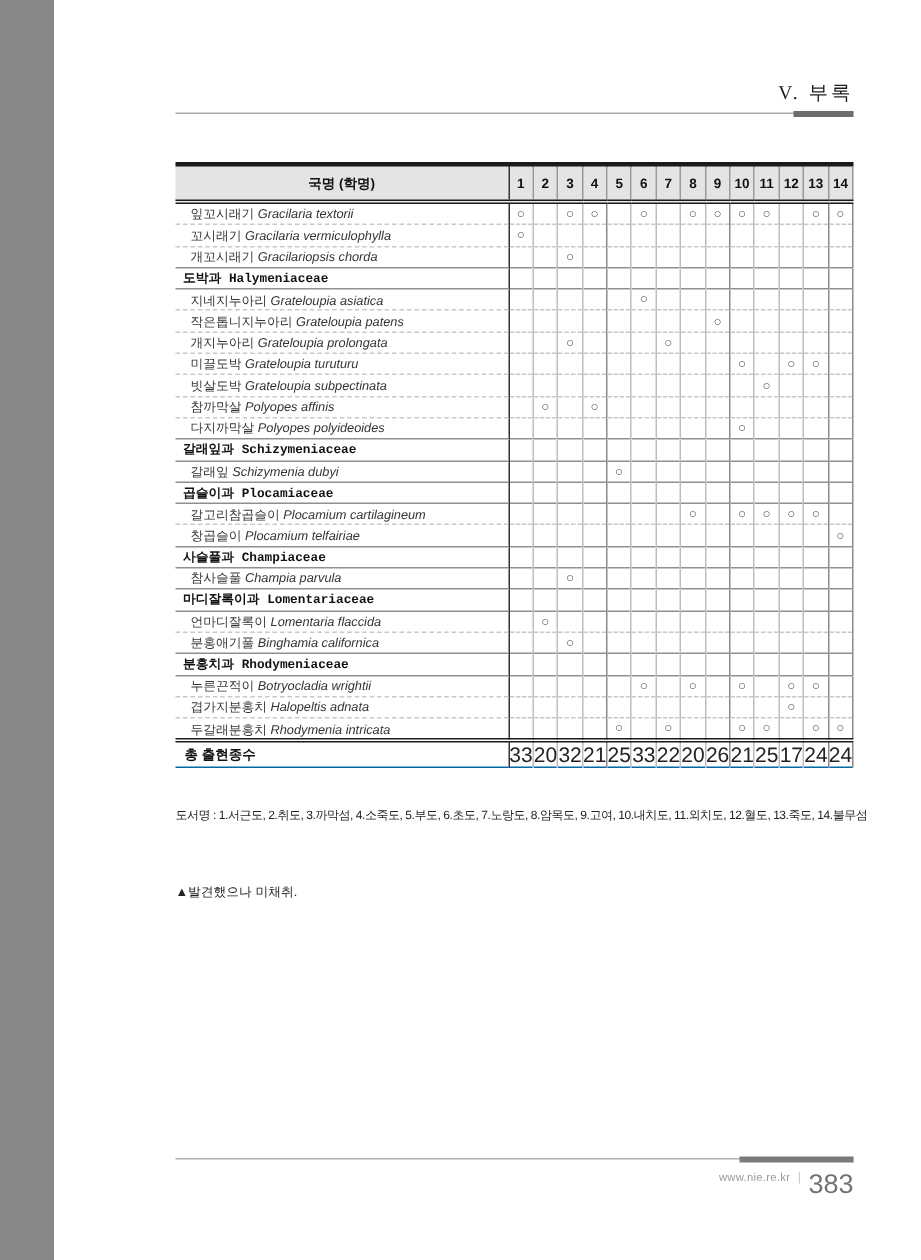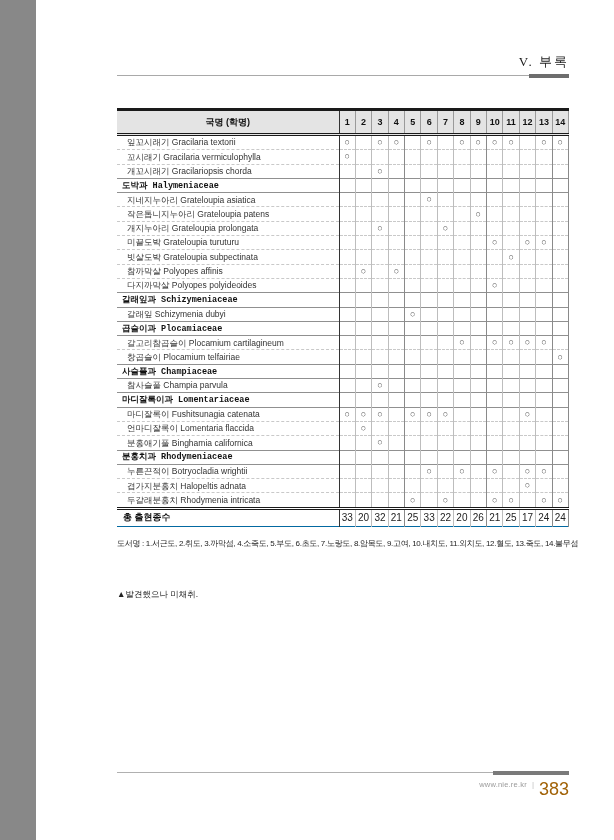--- a/index.html
+++ b/index.html
@@ -41,29 +41,29 @@
   thead th.site{border-left:1px solid #9a9a9a;}
   thead th.first-site{border-left:1px solid #333;}
   thead th.last{border-right:1px solid #9a9a9a;}
   tbody td{
     height:13.3px;padding:0;font-size:8.5px;line-height:1;
     text-align:center;color:#333;vertical-align:middle;
   }
   tbody td.name{text-align:left;padding-left:10px;white-space:nowrap;overflow:hidden;}
   tr.family td.name{padding-left:5px;font-weight:bold;color:#111;}
   tr.family td.name .lat{font-weight:bold;font-style:normal;font-family:Liberation Mono, monospace;}
-  .lat{}
+  .lat{font-style:italic;}
   td.site{border-left:1px solid #bdbdbd;font-size:9px;color:#555;}
   td.first-site{border-left:1px solid #333;}
   td.heavy{border-left:1px solid #8a8a8a;}
   td.last{border-right:1px solid #8a8a8a;}
   tr.species{border-top:1px dashed #c9c9c9;}
   tr.family{border-top:1px solid #909090;border-bottom:1px solid #909090;}
   tr.total{border-top:3px double #1a1a1a;border-bottom:1px solid #0369a1;}
-  tr.total td{height:16px;font-size:10px;color:#222;}
+  tr.total td{height:16px;font-size:14px;color:#222;}
   tr.total td.name{font-weight:bold;padding-left:6px;font-size:9px;color:#111;}
   
   .note-islands{
     position:absolute;top:538px;left:81px;width:470px;
     font-size:8px;letter-spacing:-0.3px;color:#222;white-space:nowrap;
   }
   .note-legend{
     position:absolute;top:589px;left:81px;
     font-size:8.5px;color:#222;
   }
@@ -73,21 +73,21 @@
   }
   .footer-rule .rule-accent{
     position:absolute;right:0;top:-1.5px;width:76px;height:4px;background:#7a7a7a;
   }
   .footer-text{
     position:absolute;top:780px;right:81px;
     display:flex;align-items:flex-start;gap:5px;
   }
   .footer-site{font-size:7.5px;color:#9a9a9a;letter-spacing:0.2px;}
   .footer-sep{font-size:8px;color:#c0c0c0;}
-  .footer-page{font-size:18px;color:#a16207;line-height:1;}
+  .footer-page{font-size:18px;color:#737373;line-height:1;}
 </style>
 </head>
 <body>
 
 <div class="page">
 
   <div class="section-label">V. 부록</div>
   <div class="header-rule">
     <span class="rule-accent"></span>
   </div>
@@ -448,37 +448,20 @@
             <td class="site"></td>
             <td class="site"></td>
             <td class="site"></td>
             <td class="site heavy"></td>
             <td class="site"></td>
             <td class="site"></td>
             <td class="site"></td>
             <td class="site heavy last"></td>
           </tr>
           <tr class="species">
-            <td class="name"><span class="kr">마디잘록이</span><span class="lat"> Fushitsunagia catenata</span></td>
-            <td class="site first-site">○</td>
-            <td class="site">○</td>
-            <td class="site">○</td>
-            <td class="site"></td>
-            <td class="site heavy">○</td>
-            <td class="site">○</td>
-            <td class="site">○</td>
-            <td class="site"></td>
-            <td class="site"></td>
-            <td class="site heavy"></td>
-            <td class="site"></td>
-            <td class="site">○</td>
-            <td class="site"></td>
-            <td class="site heavy last"></td>
-          </tr>
-          <tr class="species">
             <td class="name"><span class="kr">언마디잘록이</span><span class="lat"> Lomentaria flaccida</span></td>
             <td class="site first-site"></td>
             <td class="site">○</td>
             <td class="site"></td>
             <td class="site"></td>
             <td class="site heavy"></td>
             <td class="site"></td>
             <td class="site"></td>
             <td class="site"></td>
             <td class="site"></td>

